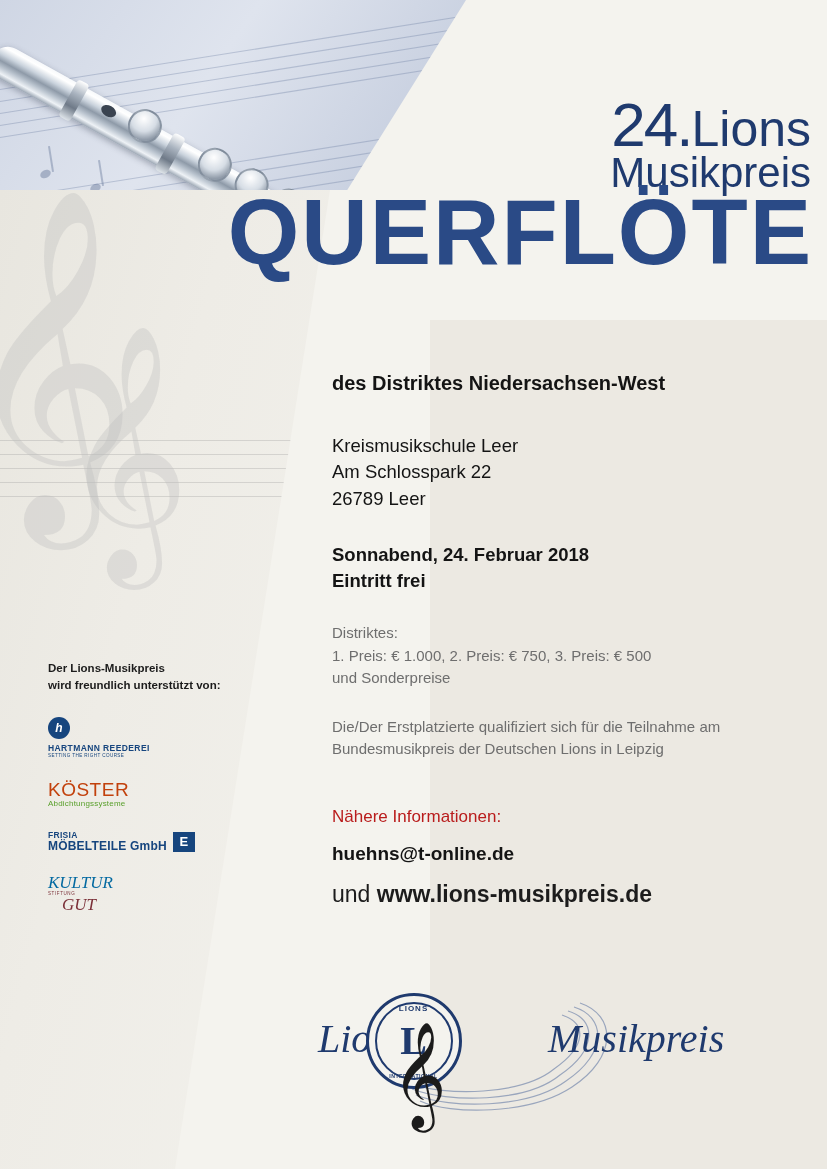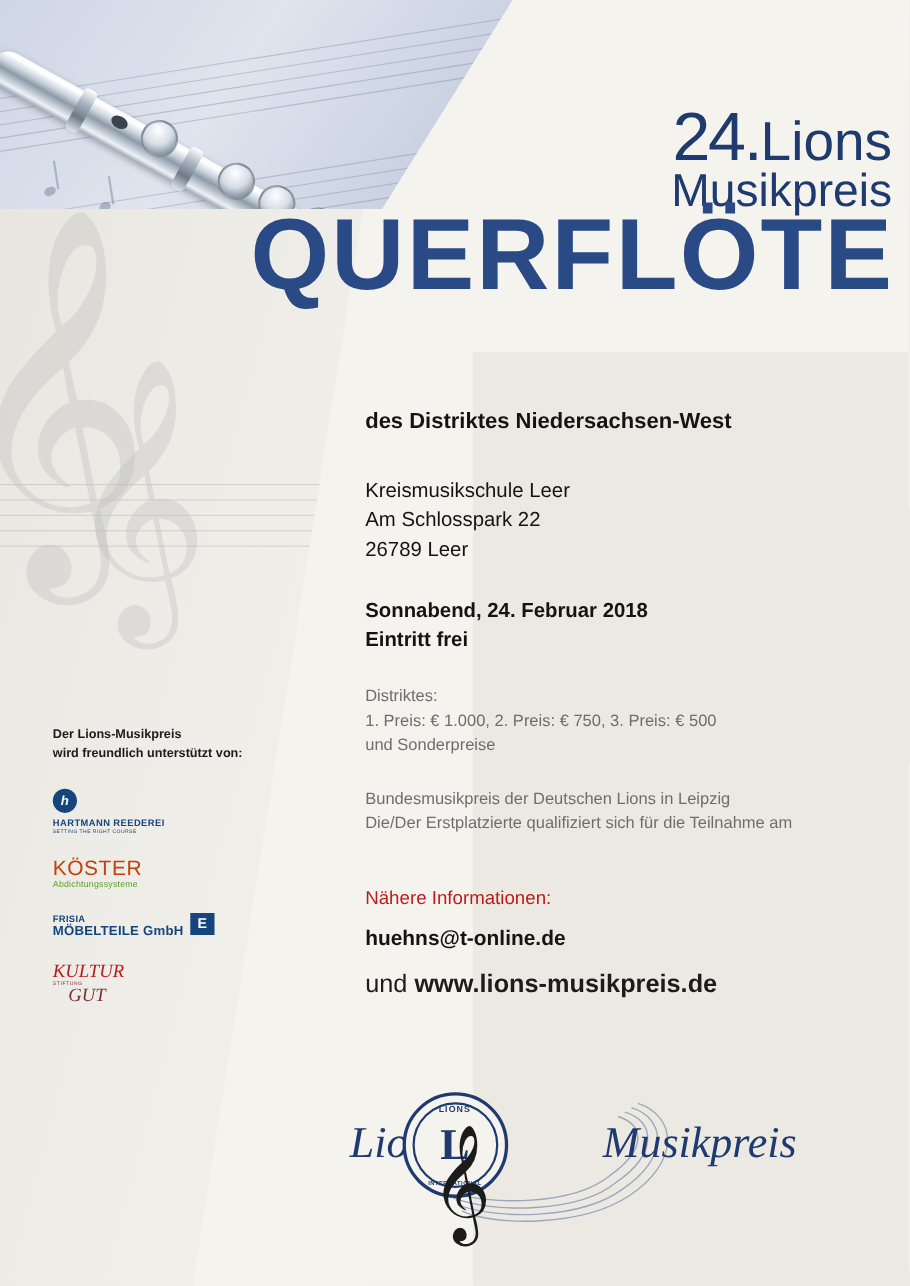--- a/index.html
+++ b/index.html
@@ -188,29 +188,29 @@
   .spon-hartmann .mark {
     width: 22px; height: 22px; border-radius: 50%;
     background: #16457e; margin-bottom: 4px;
     display: flex; align-items: center; justify-content: center;
     color: #fff; font-size: 12px; font-style: italic; font-weight: bold;
   }
   .spon-hartmann .n1 { font-size: 8.5px; font-weight: bold; color: #16457e; letter-spacing: .4px; }
   .spon-hartmann .n2 { font-size: 4.6px; color: #16457e; letter-spacing: .4px; }
   .spon-koester .n1 { font-size: 19px; font-weight: normal; color: #c2410c; letter-spacing: .5px; line-height: 1; }
   .spon-koester .n2 { font-size: 8px; color: #5aa02c; letter-spacing: .2px; }
-  .spon-frisia { display: flex; align-items: flex-start; gap: 6px; }
+  .spon-frisia { display: flex; align-items: flex-end; gap: 6px; }
   .spon-frisia .txt .n1 { font-size: 8.5px; font-weight: bold; color: #16457e; letter-spacing: .3px; }
   .spon-frisia .txt .n2 { font-size: 12px; font-weight: bold; color: #16457e; letter-spacing: .2px; line-height: 1; }
   .spon-frisia .box {
     width: 22px; height: 20px; background: #16457e; color: #fff;
     font-size: 13px; font-weight: bold; display:flex; align-items:center; justify-content:center;
   }
   .spon-kultur .n1 {
-    font-size: 17px; color: #b91c1c; font-family: "Liberation Serif", serif;
+    font-size: 17px; color: #0369a1; font-family: "Liberation Serif", serif;
     font-style: italic; line-height: 1;
   }
   .spon-kultur .n2 {
     font-size: 17px; color: #7b3038; font-family: "Liberation Serif", serif;
     font-style: italic; line-height: 1; margin-left: 14px;
   }
   .spon-kultur .n3 { font-size: 4.5px; color: #7b3038; letter-spacing: .6px; }
 
   
   .bottomlogo {
@@ -350,22 +350,22 @@
       <div>Eintritt frei</div>
     </div>
 
     <div class="prizes">
       <div>Distriktes:</div>
       <div>1. Preis: € 1.000, 2. Preis: € 750, 3. Preis: € 500</div>
       <div>und Sonderpreise</div>
     </div>
 
     <div class="qualify">
+      <div>Die/Der Erstplatzierte qualifiziert sich für die Teilnahme am</div>
       <div>Bundesmusikpreis der Deutschen Lions in Leipzig</div>
-      <div>Die/Der Erstplatzierte qualifiziert sich für die Teilnahme am</div>
     </div>
 
     <div class="infolabel">Nähere Informationen:</div>
     <div class="mail">huehns@t-online.de</div>
     <div class="web">
       <span>und </span><b>www.lions-musikpreis.de</b>
     </div>
   </div>
 
   <div class="sponsors">

